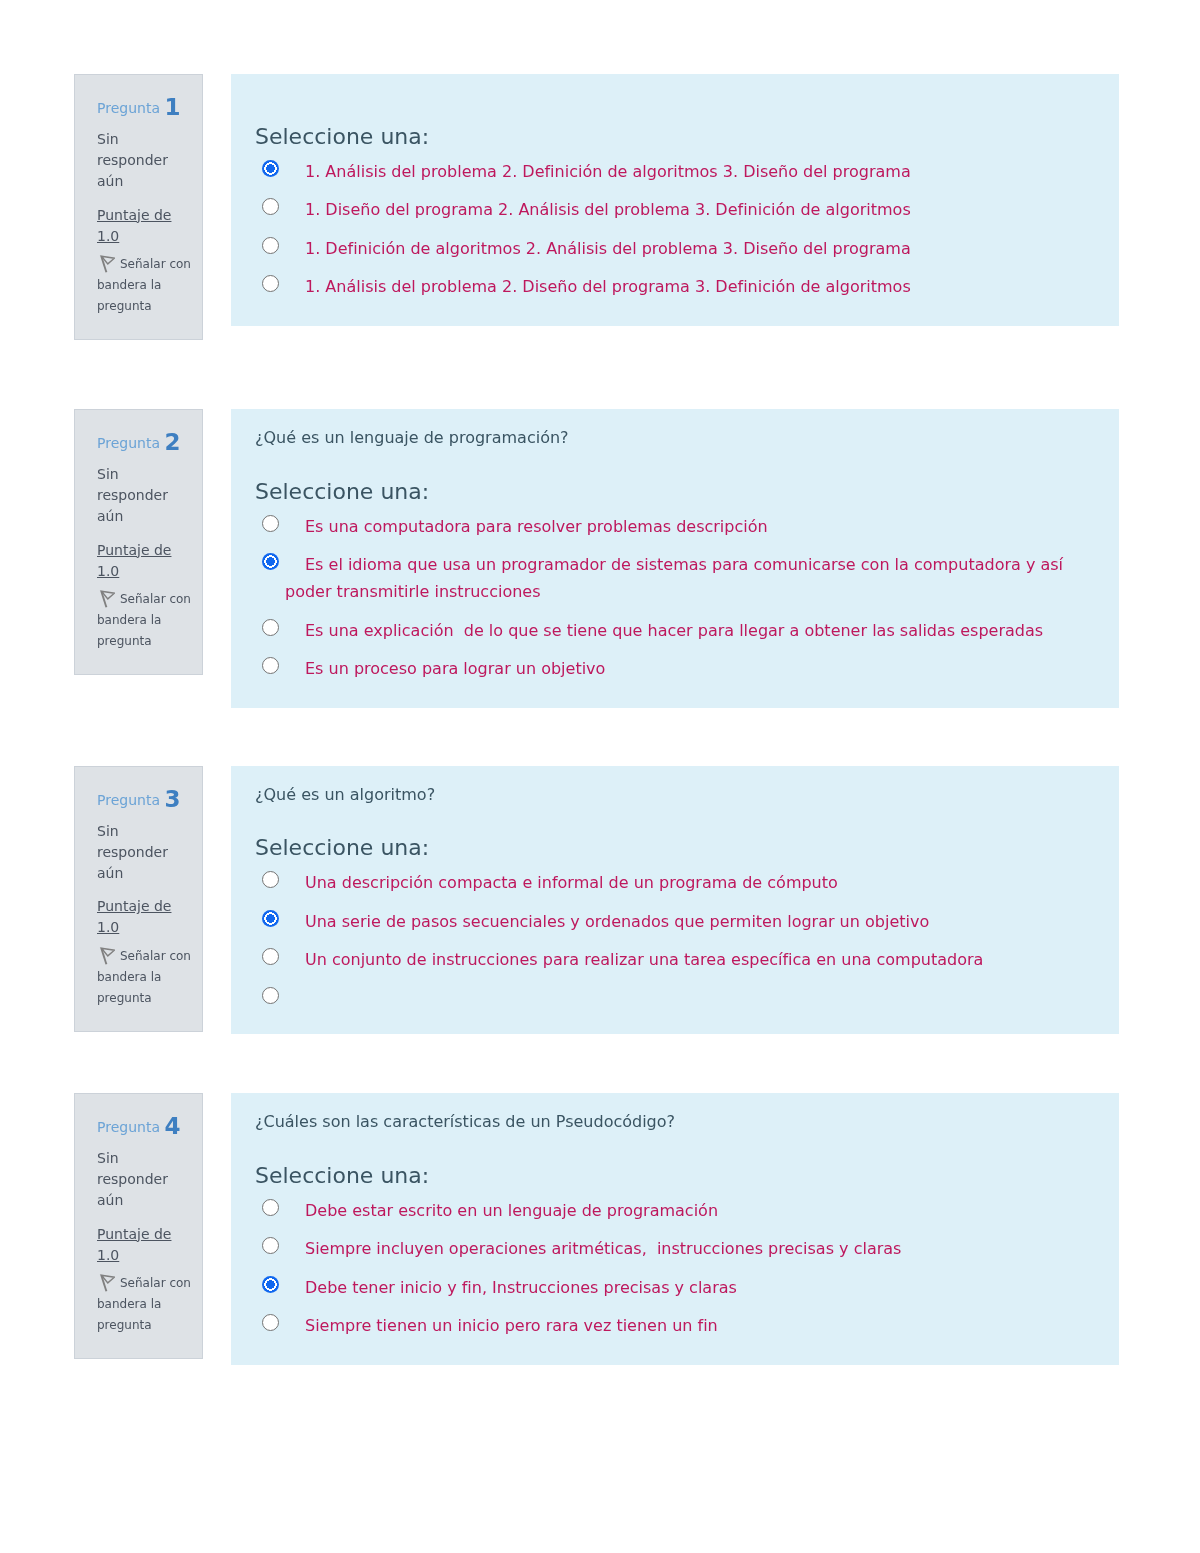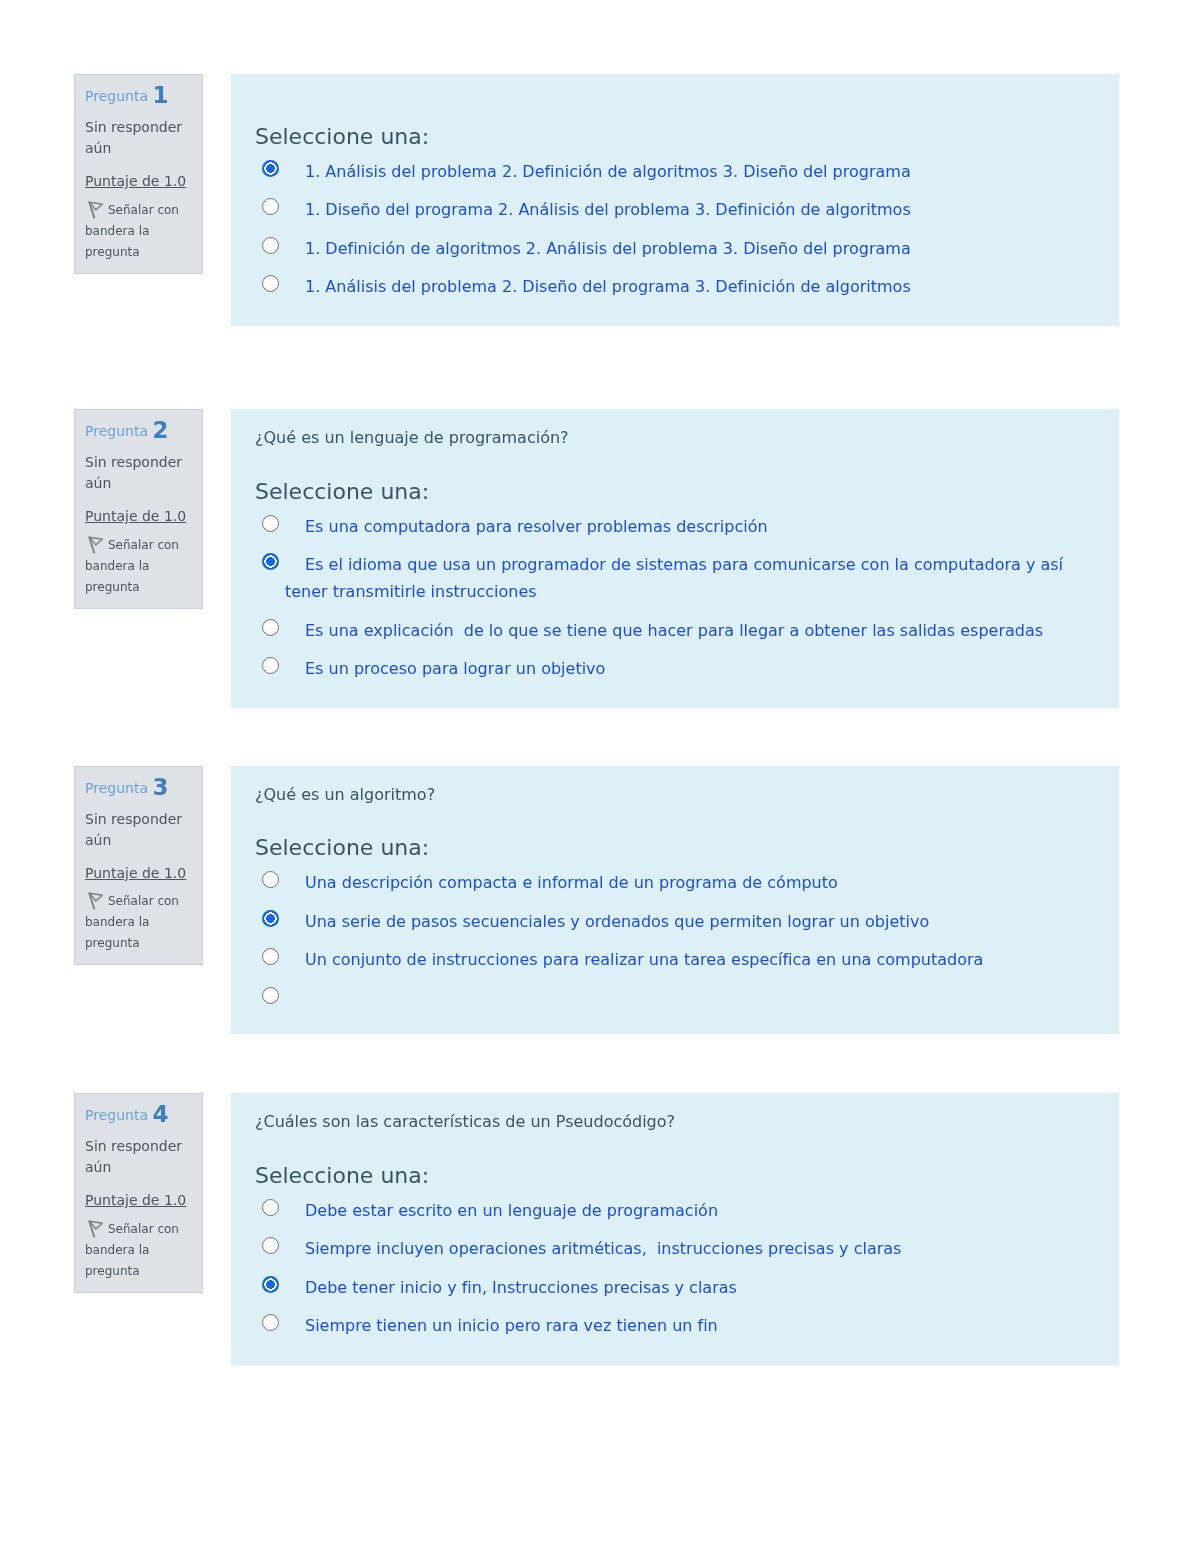--- a/index.html
+++ b/index.html
@@ -2,38 +2,38 @@
 <html lang="es"><head>
 <meta charset="utf-8">
 <title>Pregunta 1 - Pregunta 4</title>
 <style>
   html,body{margin:0;padding:0;background:#ffffff;}
   body{width:1200px;height:1553px;font-family:"DejaVu Sans",sans-serif;}
   .page{position:relative;width:1200px;height:1553px;overflow:hidden;background:#ffffff;}
   .question{position:absolute;left:0;width:1200px;}
 
   .qinfo{position:absolute;left:74px;top:0;width:129px;background:#dee2e6;
-         border:1px solid #ccd2d9;box-sizing:border-box;padding:0;}
+         border:1px solid #ccd2d9;box-sizing:border-box;padding:12px;}
   .qinfo-inner{padding:11px 6px 10px 10px;}
   .qnum{font-size:14px;line-height:18px;color:#6ba3d6;white-space:nowrap;}
   .qnum .n{color:#3e7fc1;font-size:23px;line-height:18px;font-weight:600;
            vertical-align:-2px;letter-spacing:-0.5px;}
   .qstate{font-size:14px;line-height:21.2px;color:#4c5460;margin-top:12px;}
   .qgrade{font-size:14px;line-height:21.2px;color:#4c5460;margin-top:12px;text-decoration:underline;}
   .qflag{font-size:12px;line-height:21px;color:#4c5460;margin-top:7px;width:104px;}
   .flagicon{display:inline-block;width:18px;height:18px;vertical-align:-5px;margin-right:5px;}
 
   .qcontent{position:absolute;left:231px;top:0;width:888px;background:#ddf0f8;
             box-sizing:border-box;padding:0;}
   .qcontent-inner{padding:19px 24px 14.5px 24px;}
   .qtext{font-size:16px;line-height:20px;color:#3a5462;}
   .qprompt{font-size:22px;line-height:22px;color:#3a5462;margin-top:32.5px;}
   .answers{margin-top:10px;}
   .ans{position:relative;min-height:23px;padding-left:30px;text-indent:20px;
-       font-size:16px;line-height:27px;color:#1d4ed8;margin-bottom:11.6px;}
+       font-size:16px;line-height:27px;color:#be185d;margin-bottom:11.6px;}
   .ans:last-child{margin-bottom:11.6px;}
   .radio{position:absolute;left:7px;text-indent:0;top:2px;width:17px;height:17px;
          border-radius:50%;border:1.4px solid #747474;background:#fff;box-sizing:border-box;}
   .radio.on{border:none;background:#1168ef;
             background-image:radial-gradient(circle at 50% 50%,
               #1168ef 0 4.4px, #ffffff 4.4px 6.1px, #1168ef 6.1px 100%);}
 </style>
 </head>
 <body>
 
@@ -75,21 +75,21 @@
               <path d="M4.5 1.3 L17.4 3.2 L10.8 8.9 Z" fill="none" stroke="#808080" stroke-width="1.4" stroke-linejoin="miter"></path>
             </svg><span>Señalar con bandera la pregunta</span></div>
     </div>
       </div>
     <div class="qcontent">
         <div class="qcontent-inner">
       <div class="qtext">¿Qué es un lenguaje de programación?</div>
       <div class="qprompt">Seleccione una:</div>
       <div class="answers">
         <div class="ans"><span class="radio"></span><span>Es una computadora para resolver problemas descripción</span></div>
-        <div class="ans"><span class="radio on"></span><span>Es el idioma que usa un programador de sistemas para comunicarse con la computadora y así tener transmitirle instrucciones</span></div>
+        <div class="ans"><span class="radio on"></span><span>Es el idioma que usa un programador de sistemas para comunicarse con la computadora y así poder transmitirle instrucciones</span></div>
         <div class="ans"><span class="radio"></span><span>Es una explicación&nbsp; de lo que se tiene que hacer para llegar a obtener las salidas esperadas</span></div>
         <div class="ans"><span class="radio"></span><span>Es un proceso para lograr un objetivo</span></div>
       </div>
     </div>
       </div>
   </div>
 
   <div class="question" style="top:765.5px">
     <div class="qinfo">
         <div class="qinfo-inner">

